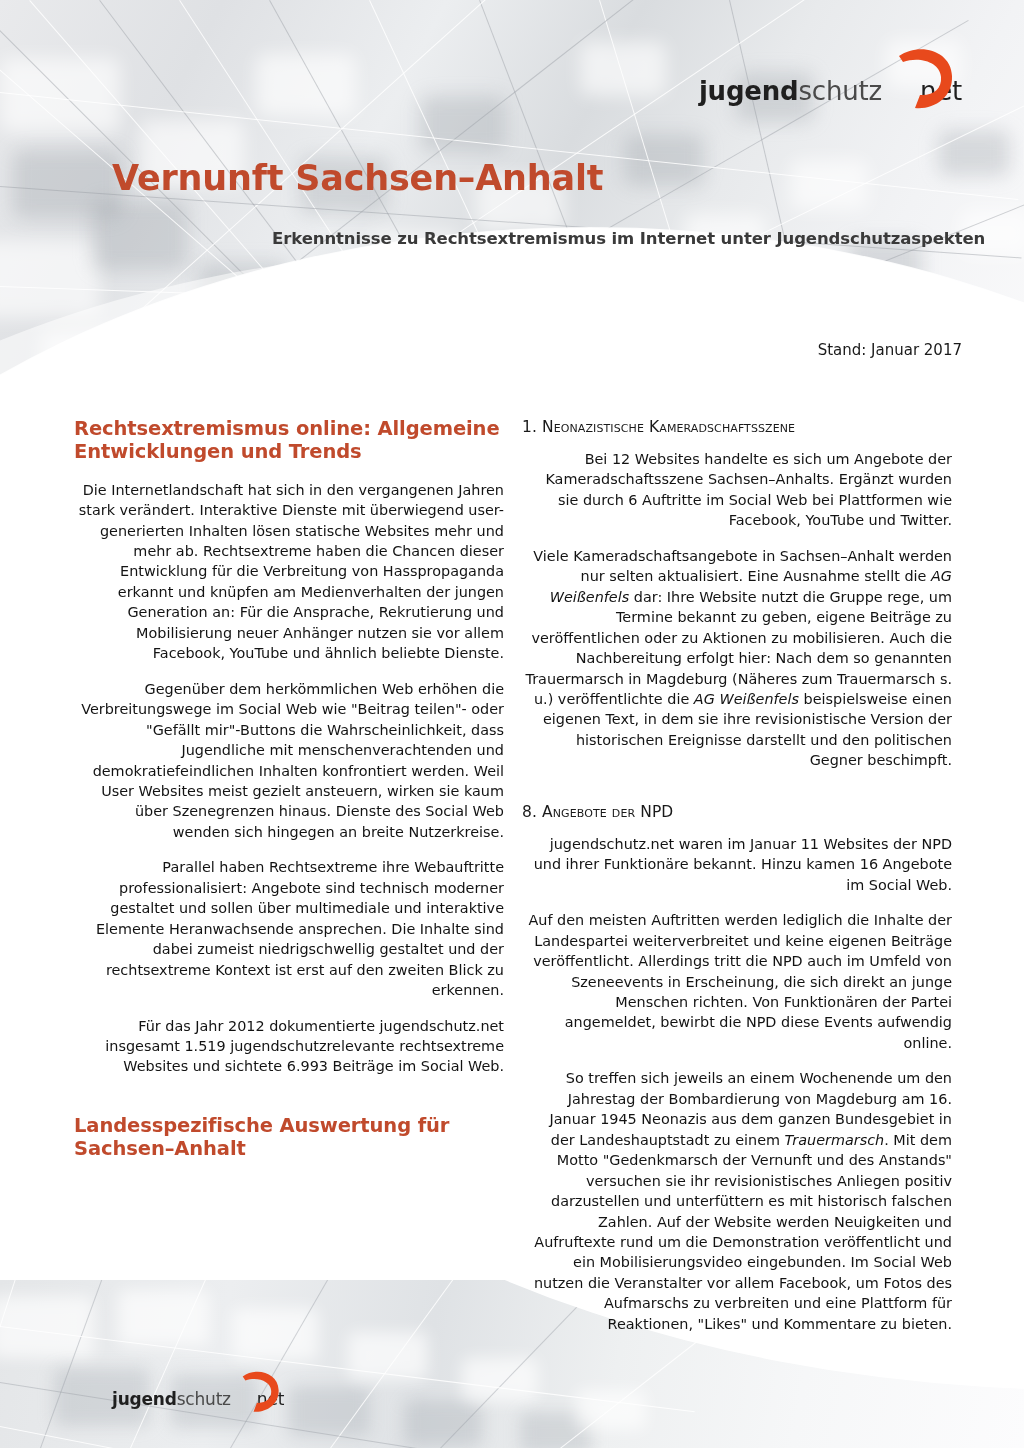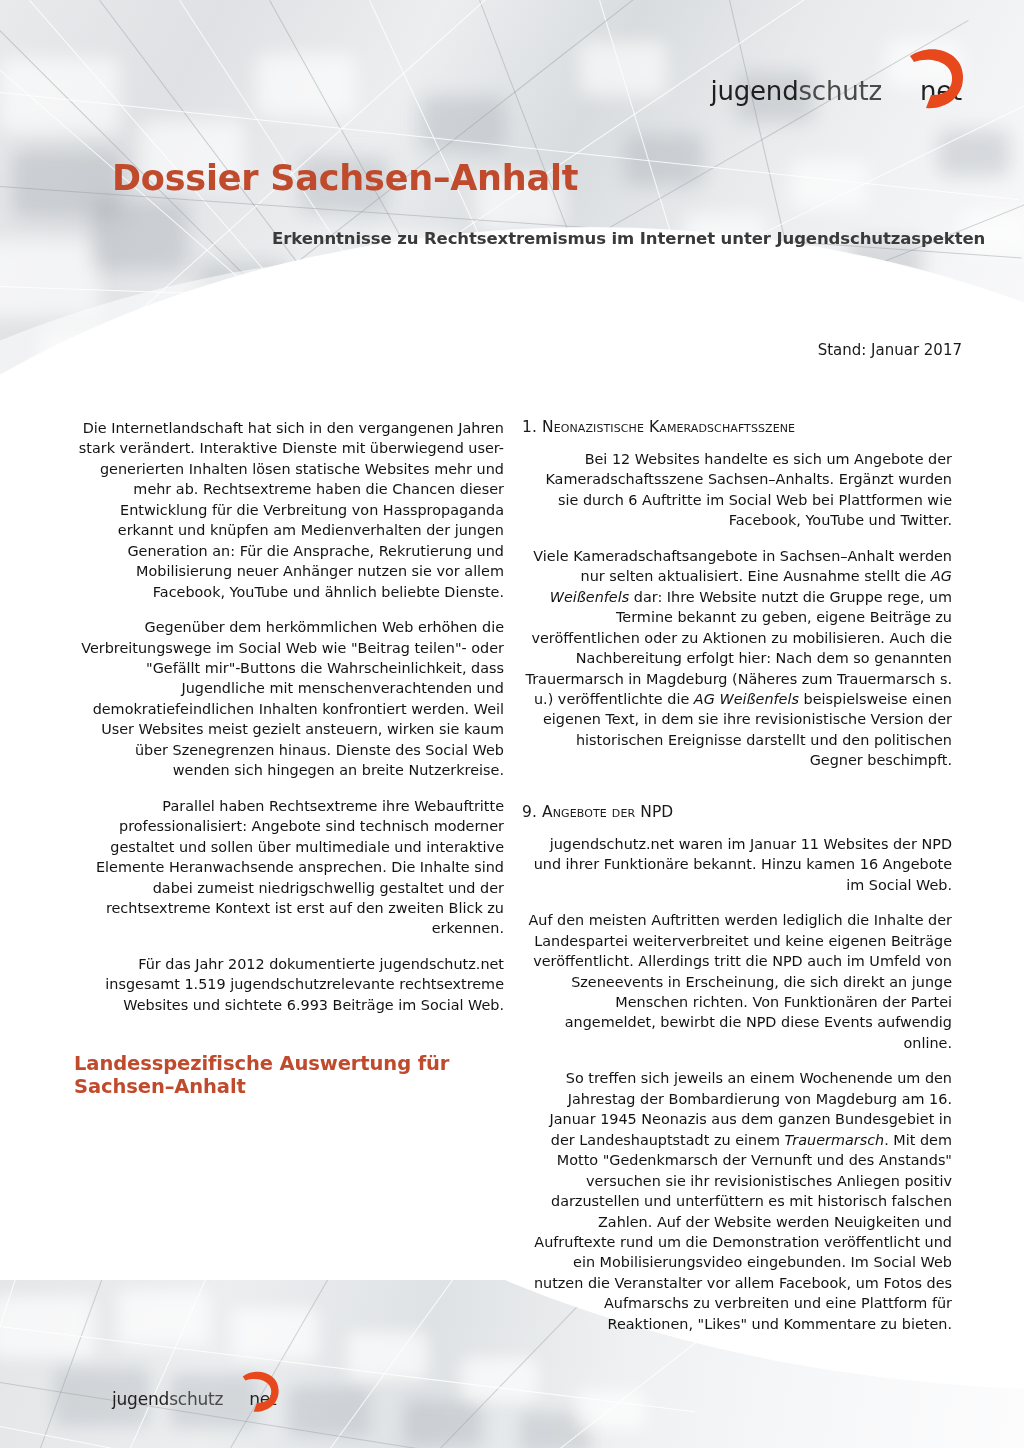--- a/index.html
+++ b/index.html
@@ -80,21 +80,21 @@
   }
 
   
   .logo {
     position: relative;
     display: inline-block;
     white-space: nowrap;
     line-height: 1;
   }
   .logo .lg-jugend {
-    font-weight: 400;
+    font-weight: 700;
     color: #1f1f1f;
     letter-spacing: -0.2px;
   }
   .logo .lg-schutz {
     font-weight: 400;
     color: #4a4a4a;
     letter-spacing: -0.2px;
   }
   .logo .lg-net {
     font-weight: 400;
@@ -307,42 +307,43 @@
 
   <div class="logo logo-header">
     <span class="lg-jugend">jugend</span><span class="lg-schutz">schutz</span><span class="lg-net">net</span>
     <span class="swoosh">
       <svg width="62" height="66" viewBox="0 0 62 66" aria-hidden="true">
         <path d="M4 10 C 24 -4, 56 4, 57 30 C 58 52, 38 64, 20 62 L 25 49 C 38 50, 47 43, 46 31 C 45 17, 26 10, 8 16 Z" fill="#e8491c"></path>
       </svg>
     </span>
   </div>
 
-  <div class="doc-title">Dossier Sachsen–Anhalt</div>
+  <div class="doc-title">Vernunft Sachsen–Anhalt</div>
   <div class="doc-subtitle">Erkenntnisse zu Rechtsextremismus im Internet unter Jugendschutzaspekten</div>
   <div class="doc-stand">Stand: Januar 2017</div>
 </div>
 
 <div class="content">
 
   <div class="col col-left">
+    <h2 class="sec-head">Rechtsextremismus online: Allgemeine Entwicklungen und Trends</h2>
     <p class="body">Die Internetlandschaft hat sich in den vergangenen Jahren stark verändert. Interaktive Dienste mit überwiegend user-generierten Inhalten lösen statische Websites mehr und mehr ab. Rechtsextreme haben die Chancen dieser Entwicklung für die Verbreitung von Hasspropaganda erkannt und knüpfen am Medienverhalten der jungen Generation an: Für die Ansprache, Rekrutierung und Mobilisierung neuer Anhänger nutzen sie vor allem Facebook, YouTube und ähnlich beliebte Dienste.</p>
     <p class="body">Gegenüber dem herkömmlichen Web erhöhen die Verbreitungswege im Social Web wie "Beitrag teilen"- oder "Gefällt mir"-Buttons die Wahrscheinlichkeit, dass Jugendliche mit menschenverachtenden und demokratiefeindlichen Inhalten konfrontiert werden. Weil User Websites meist gezielt ansteuern, wirken sie kaum über Szenegrenzen hinaus. Dienste des Social Web wenden sich hingegen an breite Nutzerkreise.</p>
     <p class="body">Parallel haben Rechtsextreme ihre Webauftritte professionalisiert: Angebote sind technisch moderner gestaltet und sollen über multimediale und interaktive Elemente Heranwachsende ansprechen. Die Inhalte sind dabei zumeist niedrigschwellig gestaltet und der rechtsextreme Kontext ist erst auf den zweiten Blick zu erkennen.</p>
     <p class="body">Für das Jahr 2012 dokumentierte jugendschutz.net insgesamt 1.519 jugendschutzrelevante rechtsextreme Websites und sichtete 6.993 Beiträge im Social Web.</p>
 
     <h2 class="sec-head second">Landesspezifische Auswertung für Sachsen–Anhalt</h2>
   </div>
 
   <div class="col col-right">
     <h3 class="num-head">1. Neonazistische Kameradschaftsszene</h3>
     <p class="body">Bei 12 Websites handelte es sich um Angebote der Kameradschaftsszene Sachsen–Anhalts. Ergänzt wurden sie durch 6 Auftritte im Social Web bei Plattformen wie Facebook, YouTube und Twitter.</p>
     <p class="body"><span>Viele Kameradschaftsangebote in Sachsen–Anhalt werden nur selten aktualisiert. Eine Ausnahme stellt die </span><em>AG Weißenfels</em><span> dar: Ihre Website nutzt die Gruppe rege, um Termine bekannt zu geben, eigene Beiträge zu veröffentlichen oder zu Aktionen zu mobilisieren. Auch die Nachbereitung erfolgt hier: Nach dem so genannten Trauermarsch in Magdeburg (Näheres zum Trauermarsch s. u.) veröffentlichte die </span><em>AG Weißenfels</em><span> beispielsweise einen eigenen Text, in dem sie ihre revisionistische Version der historischen Ereignisse darstellt und den politischen Gegner beschimpft.</span></p>
 
-    <h3 class="num-head spaced">9. Angebote der NPD</h3>
+    <h3 class="num-head spaced">8. Angebote der NPD</h3>
     <p class="body">jugendschutz.net waren im Januar 11 Websites der NPD und ihrer Funktionäre bekannt. Hinzu kamen 16 Angebote im Social Web.</p>
     <p class="body">Auf den meisten Auftritten werden lediglich die Inhalte der Landespartei weiterverbreitet und keine eigenen Beiträge veröffentlicht. Allerdings tritt die NPD auch im Umfeld von Szeneevents in Erscheinung, die sich direkt an junge Menschen richten. Von Funktionären der Partei angemeldet, bewirbt die NPD diese Events aufwendig online.</p>
     <p class="body"><span>So treffen sich jeweils an einem Wochenende um den Jahrestag der Bombardierung von Magdeburg am  16. Januar 1945 Neonazis aus dem ganzen Bundesgebiet in der Landeshauptstadt zu einem </span><em>Trauermarsch</em><span>. Mit dem Motto "Gedenkmarsch der Vernunft und des Anstands" versuchen sie ihr revisionistisches Anliegen positiv darzustellen und unterfüttern es mit historisch falschen Zahlen. Auf der Website werden Neuigkeiten und Aufruftexte rund um die Demonstration veröffentlicht und ein Mobilisierungsvideo eingebunden. Im Social Web nutzen die Veranstalter vor allem Facebook, um Fotos des Aufmarschs zu verbreiten und eine Plattform für Reaktionen, "Likes" und Kommentare zu bieten.</span></p>
   </div>
 </div>
 
 <div class="footer">
   <div class="footer-bg"></div>
   <div class="footer-facade">
     <span style="left:-10px; top:16px;  width:104px; height:62px;"></span>

